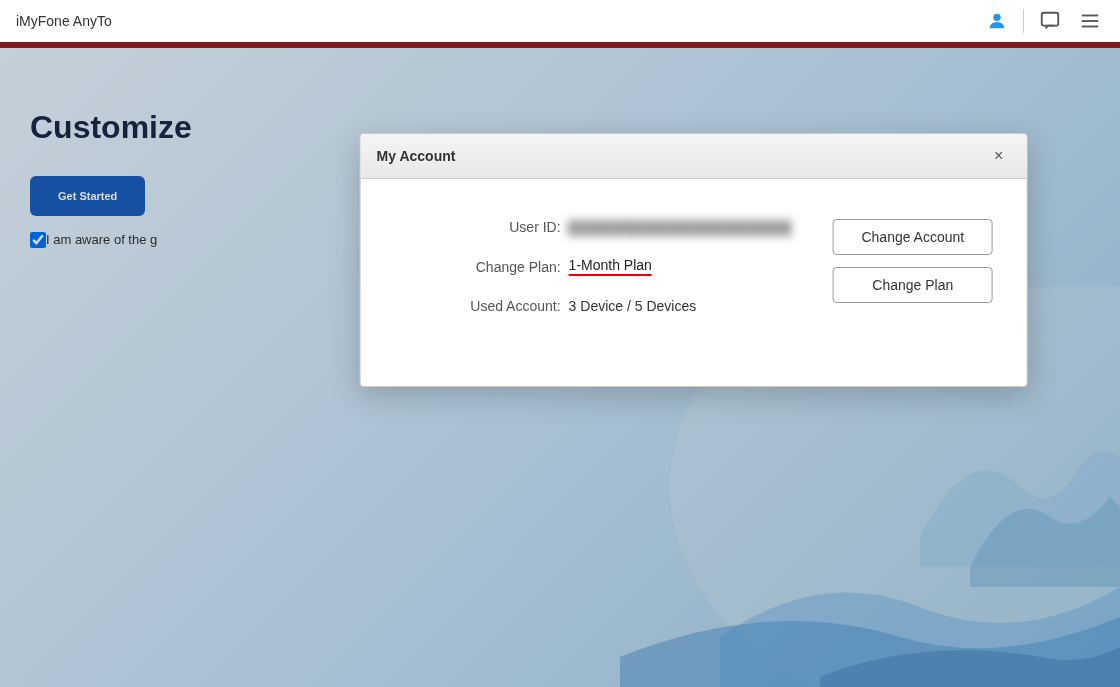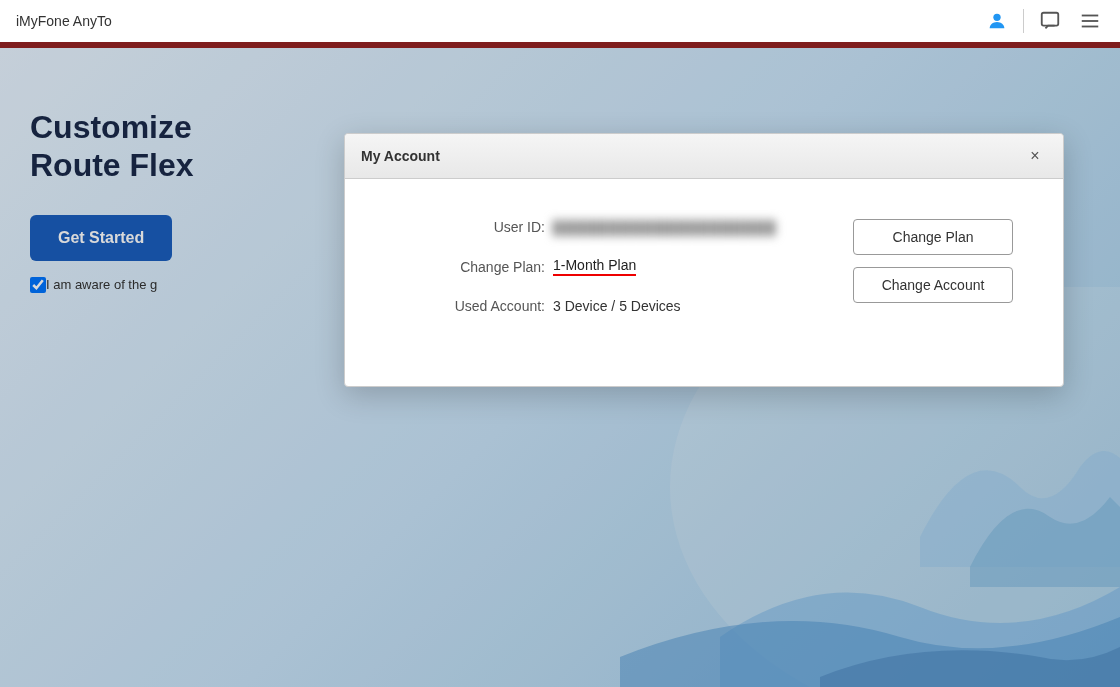--- a/index.html
+++ b/index.html
@@ -84,21 +84,21 @@
       color: #1a2a4a;
       line-height: 1.2;
       margin-bottom: 30px;
     }
     #get-started-btn {
       background: #1a5fbf;
       color: white;
       border: none;
       border-radius: 6px;
       padding: 14px 28px;
-      font-size: 16px;
+      font-size: 11px;
       font-weight: 600;
       cursor: pointer;
       margin-bottom: 16px;
       display: block;
     }
     #aware-row {
       display: flex;
       gap: 0;
       font-size: 13px;
       color: #333;
@@ -124,21 +124,21 @@
       background: rgba(0,0,0,0.15);
       z-index: 50;
     }
 
     
     #dialog {
       position: absolute;
       top: 85px;
       left: 50%;
       transform: translateX(-30%);
-      width: 720px;
+      width: 668px;
       background: #fff;
       border: 1px solid #ccc;
       border-radius: 4px;
       box-shadow: 0 8px 30px rgba(0,0,0,0.2);
       z-index: 100;
     }
     #dialog-titlebar {
       background: linear-gradient(to bottom, #f5f5f5, #e8e8e8);
       border-bottom: 1px solid #ccc;
       padding: 10px 16px;
@@ -262,21 +262,20 @@
     <path d="M0 370 Q150 310 280 350 Q380 380 500 330 L500 400 L0 400Z" fill="rgba(80,150,210,0.5)"></path>
     <path d="M200 390 Q300 350 420 370 Q460 380 500 360 L500 400 L200 400Z" fill="rgba(60,120,180,0.4)"></path>
 
     <path d="M300 250 Q350 150 400 200 Q430 230 460 180 Q490 140 520 200 L520 280 L300 280Z" fill="rgba(150,200,240,0.4)"></path>
     <path d="M350 280 Q390 200 430 230 Q460 250 490 210 L520 240 L520 300 L350 300Z" fill="rgba(120,180,220,0.5)"></path>
   </svg>
 
   <div id="left-content">
     <div id="hero-text">
       <div>Customize</div>
-      <div>Route Flex</div>
     </div>
     <button id="get-started-btn">Get Started</button>
     <div id="aware-row">
       <input type="checkbox" checked="" style="">
       <span>I am aware of the g</span>
     </div>
   </div>
 
   <div id="overlay"></div>
 
@@ -300,19 +299,19 @@
 
 
         <div class="info-row">
           <span class="info-label">Used Account:</span>
           <span class="info-value">3 Device / 5 Devices</span>
         </div>
 
       </div>
 
       <div id="dialog-actions">
+        <button class="action-btn">Change Account</button>
         <button class="action-btn">Change Plan</button>
-        <button class="action-btn">Change Account</button>
       </div>
     </div>
   </div>
 
 </div>
 
 </body></html>

